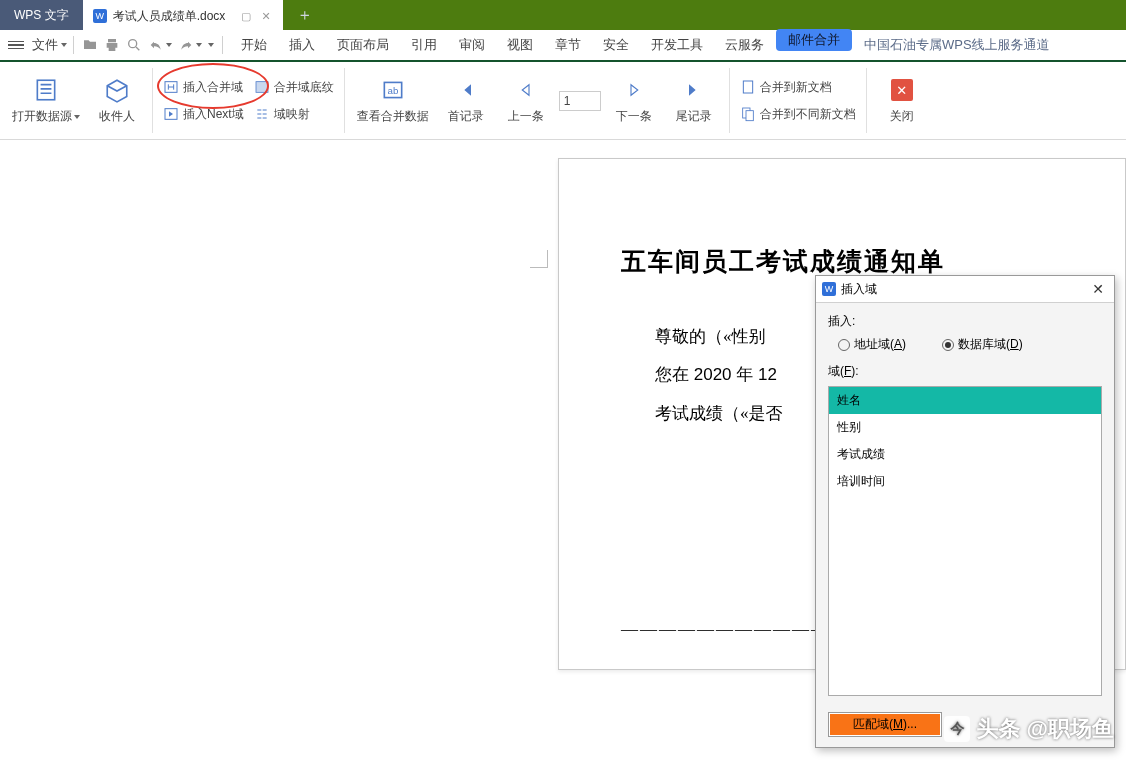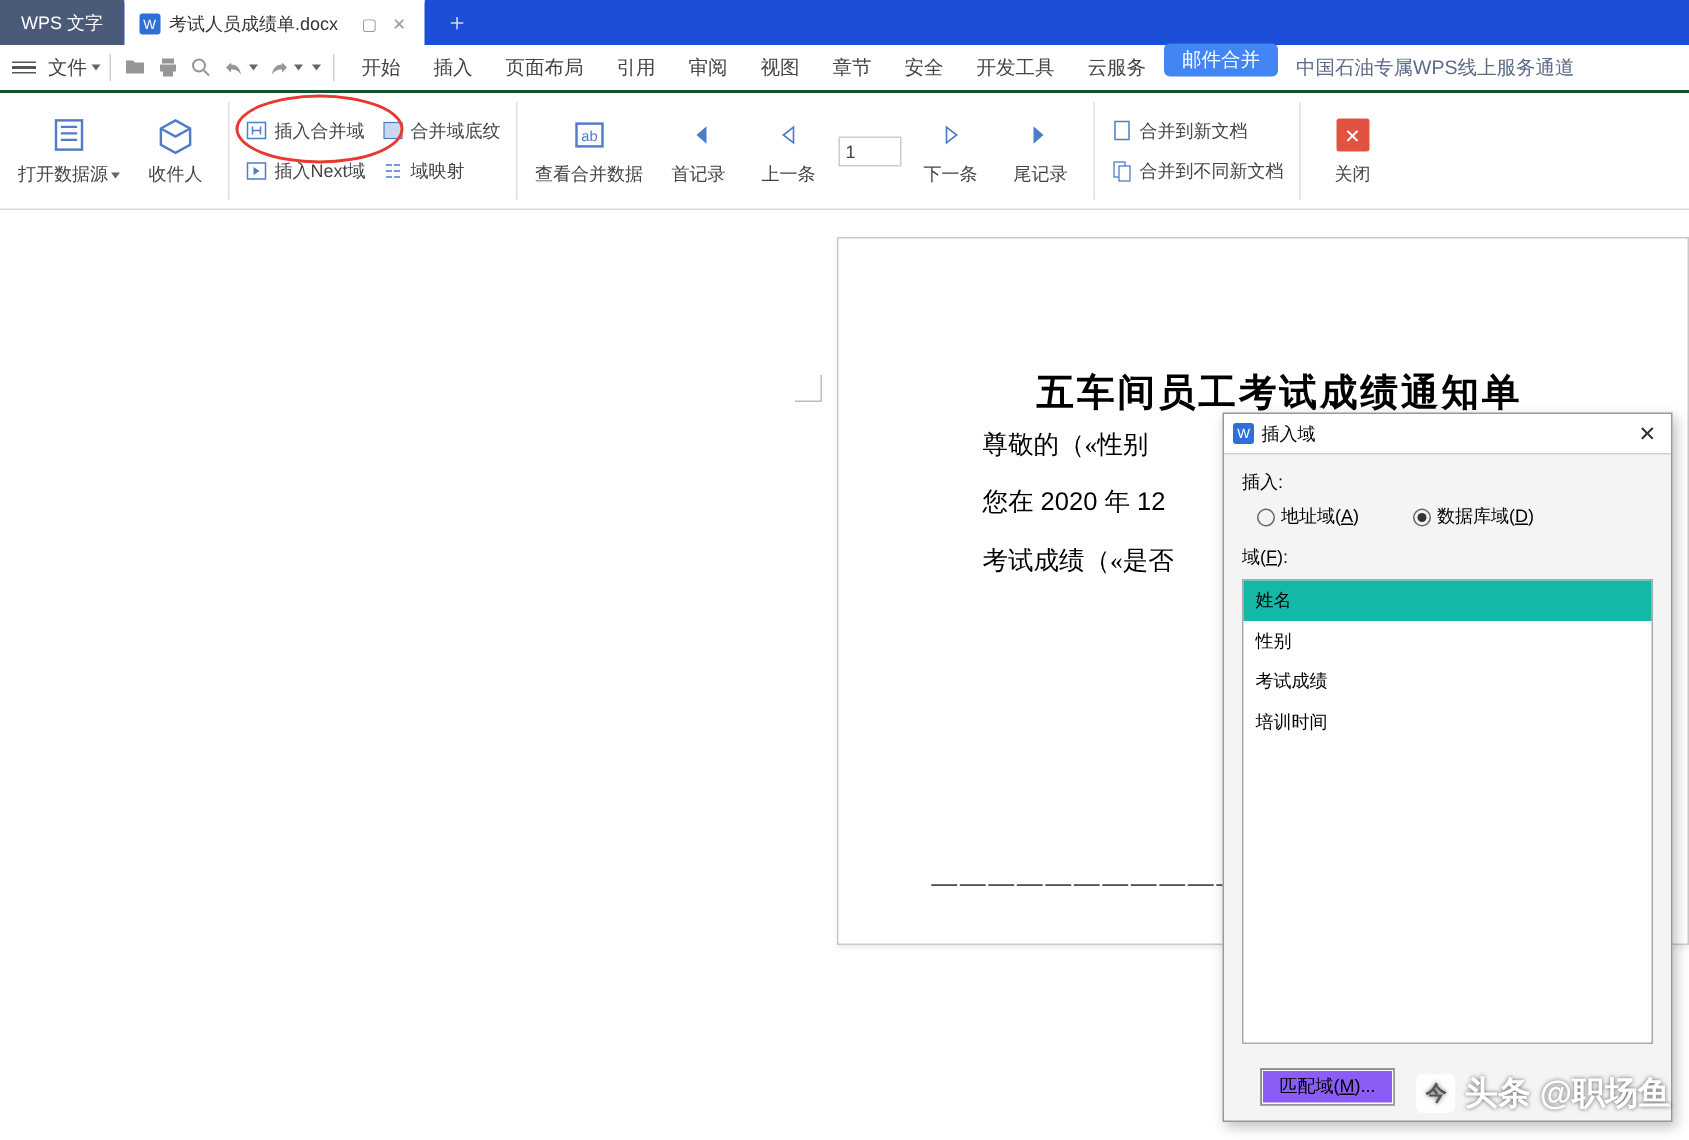--- a/index.html
+++ b/index.html
@@ -1,61 +1,61 @@
 <!DOCTYPE html>
 <html><head>
 <meta charset="utf-8">
 <style>
   * { box-sizing: border-box; margin: 0; padding: 0; font-family: "Microsoft YaHei", sans-serif; }
   body { width: 1126px; height: 760px; background: #fff; overflow: hidden; position: relative; }
 
   
-  .titlebar { height: 30px; background: #1d4ed8; display: flex; align-items: stretch; color: #fff; font-size: 12px; text-align: right; }
+  .titlebar { height: 30px; background: #4d7c0f; display: flex; align-items: stretch; color: #fff; font-size: 12px; text-align: right; }
   .app-name { background: #4a5a78; padding: 0 14px; display: flex; align-items: center; }
   .doc-tab { background: #fff; color: #333; display: flex; align-items: center; padding: 0 10px; gap: 6px; min-width: 200px; border-top: 2px solid #fff;}
   .doc-tab .w-icon { width: 14px; height: 14px; background: #2f6fd8; border-radius: 2px; color: #fff; font-size: 9px; display:flex; align-items:center; justify-content:center;}
   .tab-actions { display:flex; align-items:center; gap:10px; margin-left:auto; color:#999; margin-right:2px;}
   .tab-actions span { font-size: 11px; }
   .new-tab { width: 44px; display:flex; align-items:center; justify-content:center; color:#cfd5e1; font-size:16px;}
 
   
   .menubar { height: 32px; border-bottom: 2px solid #14532d; display:flex; align-items:center; font-size:13px; color:#444; padding-left:8px; gap:2px; background:#fff;}
   .menu-left { display:flex; align-items:center; gap:4px; }
   .hamburger { width:16px; display:flex; flex-direction:column; gap:2px; }
   .hamburger b { height:1.5px; background:#555; display:block;}
   .file-btn { display:flex; align-items:center; gap:3px; padding: 0 4px; }
   .caret { width:0;height:0;border-left:3px solid transparent;border-right:3px solid transparent;border-top:4px solid #666; display:inline-block;}
   .qat { display:flex; gap:6px; margin:0 6px; align-items:center;}
   .qat svg { width:16px; height:16px; opacity:.7; }
   .qat-btn { display:flex; align-items:center; gap:2px;}
   .sep { width:1px; height:18px; background:#d0d0d0;}
   .tabs { display:flex; gap:2px; margin-left:6px;}
   .tab { padding: 0 10px; height:32px; display:flex; align-items:center; cursor:default;}
-  .tab.active { background:#4285f4; color:#ffffff; border-radius:4px; height:22px; padding:0 12px;}
+  .tab.active { background:#4285f4; color:#0f172a; border-radius:4px; height:22px; padding:0 12px;}
   .tab.link { color:#5b6b88; }
 
   
   .ribbon { height: 78px; border-bottom: 1px solid #d9d9d9; display:flex; font-size:12px; color:#444; background:#fff;}
   .rib-group { display:flex; align-items:center; padding: 4px 8px; gap:6px; }
   .rib-sep { width:1px; background:#e0e0e0; margin: 6px 0;}
   .big-btn { display:flex; flex-direction:column; align-items:center; gap:4px; padding:2px 4px; min-width:54px;}
   .big-btn .ico { width:28px; height:28px; display:flex; align-items:center; justify-content:center; }
   .big-btn .lbl { font-size:12px; display:flex; align-items:center; gap:2px;}
   .small-btn { display:flex; align-items:center; gap:4px; padding:2px 2px; white-space:nowrap; }
   .small-stack { display:flex; flex-direction:column; gap:6px; }
   .pageno { width:42px; height:20px; border:1px solid #ccc; background:#fff; text-align:center; font-size:12px; display:flex; align-items:center; padding:0 4px;}
   .close-x { width:22px; height:22px; background:#e15241; color:#fff; display:flex; align-items:center; justify-content:center; font-size:13px; border-radius:2px;}
   .circled { position:relative;}
   .red-oval { position:absolute; border:2px solid #e63a2e; border-radius:50%; width:112px; height:46px; left:-4px; top:-14px; pointer-events:none;}
 
   
   .doc-area { position:absolute; top:140px; left:0; right:0; bottom:0; background:#fff;}
   .page { position:absolute; left:558px; top:18px; width:568px; background:#fff; border:1px solid #c9c9c9; box-shadow:0 2px 4px rgba(0,0,0,.08); padding: 86px 40px 30px 62px;}
   .page-mark { position:absolute; left:530px; top:110px; width:18px; height:18px; border-right:1px solid #bbb; border-bottom:1px solid #bbb;}
-  .doc-title { font-size:25px; font-weight:600; letter-spacing:2px; text-align:center; font-family:"SimSun","Songti SC",serif;}
+  .doc-title { font-size:25px; font-weight:600; letter-spacing:2px; margin-bottom:40px; font-family:"SimSun","Songti SC",serif;}
   .para-icon { position:absolute; left:612px; top:206px; width:18px; height:18px; }
   .para-icon svg { width:16px;height:16px; opacity:.65;}
   .page p { font-size:17px; line-height:2.25; font-family:"SimSun","Songti SC",serif;}
   .indent { text-indent: 2em; }
   .dashline { letter-spacing:2px; font-family:"SimSun",serif; font-size:17px; margin-top:62px;}
   .page .rtxt { text-align:right; font-size:17px; line-height:2.0; font-family:"SimSun",serif;}
 
   
   .dialog { position:absolute; left:815px; top:275px; width:300px; background:#f4f4f4; border:1px solid #999; box-shadow: 2px 3px 8px rgba(0,0,0,.25); font-size:12px;}
   .dlg-title { height:27px; background:#fff; display:flex; align-items:center; padding:0 6px; border-bottom:1px solid #d0d0d0;}
@@ -64,21 +64,21 @@
   .dlg-body { padding:8px 12px 10px;}
   .dlg-body .lbl { margin:2px 0 6px;}
   .radio-row { display:flex; gap:36px; margin:4px 0 10px 10px;}
   .radio { display:flex; align-items:center; gap:4px;}
   .radio .r { width:12px;height:12px; border:1px solid #666; border-radius:50%; display:flex; align-items:center; justify-content:center;}
   .radio .r.sel::after { content:""; width:6px;height:6px; background:#333; border-radius:50%;}
   .listbox { border:1px solid #aaa; background:#fff; height:310px; }
   .listbox .item { padding:5px 8px; }
   .listbox .item.sel { background:#14b8a6; }
   .dlg-foot { padding:6px 12px 10px; display:flex; gap:8px; }
-  .btn { border:1px solid #999; background:#8b5cf6; padding:3px 12px; font-size:12px; box-shadow: inset 0 0 0 1px #fff; margin-left: 12px;}
+  .btn { border:1px solid #999; background:#f97316; padding:3px 24px; font-size:12px; box-shadow: inset 0 0 0 1px #fff;}
   .u { text-decoration:underline;}
   
   .watermark { position:absolute; right:12px; bottom:16px; font-size:22px; color:#fff; font-weight:600; text-shadow:0 0 3px rgba(0,0,0,.6); display:flex; align-items:center; gap:6px; pointer-events:none;}
   .wm-ico { width:26px;height:26px; border-radius:4px; background:rgba(255,255,255,.85); display:flex;align-items:center;justify-content:center; color:#555; font-size:14px;}
   .ic-gray { fill:#6a6a6a; }
 </style>
 </head>
 <body>
 
 <div class="titlebar">

